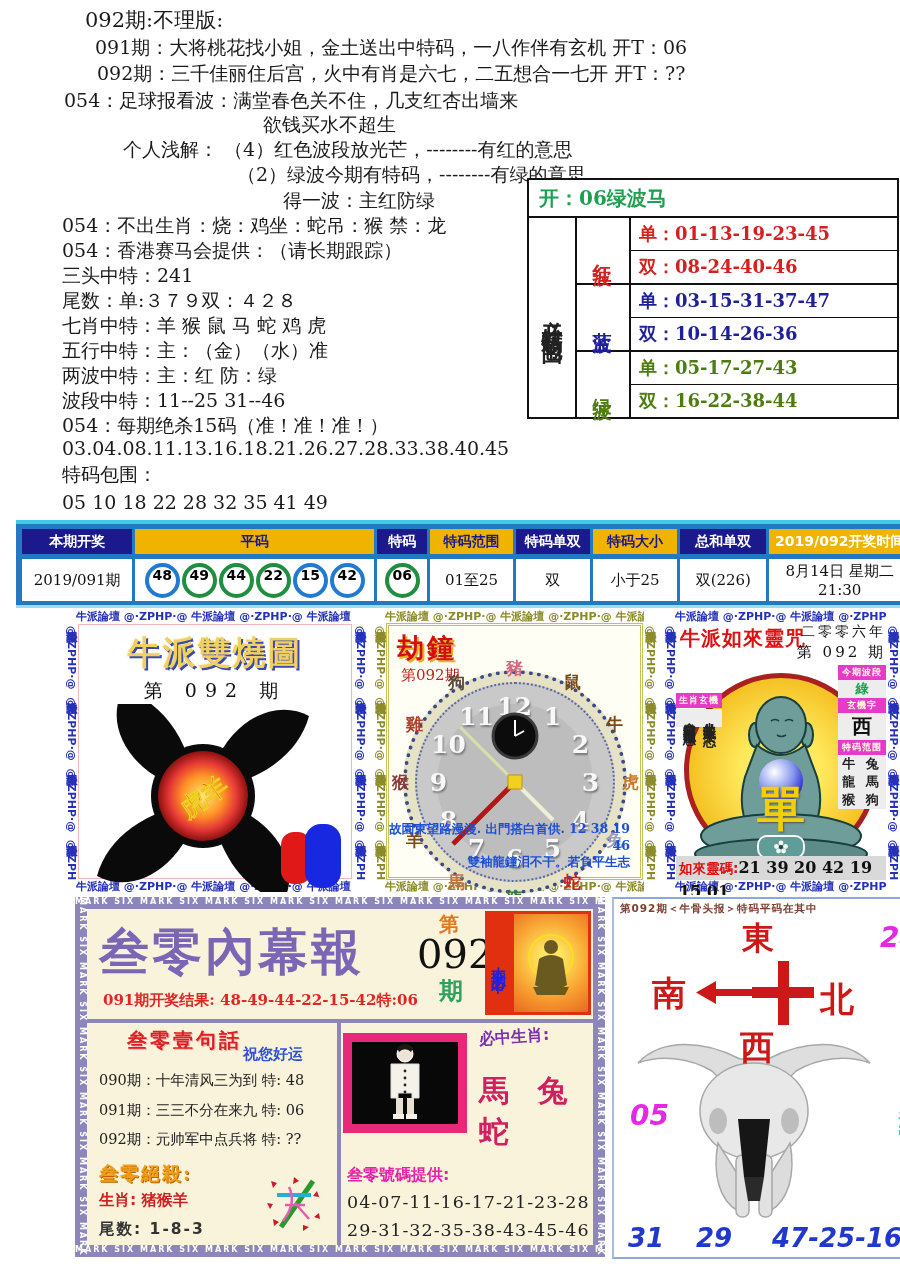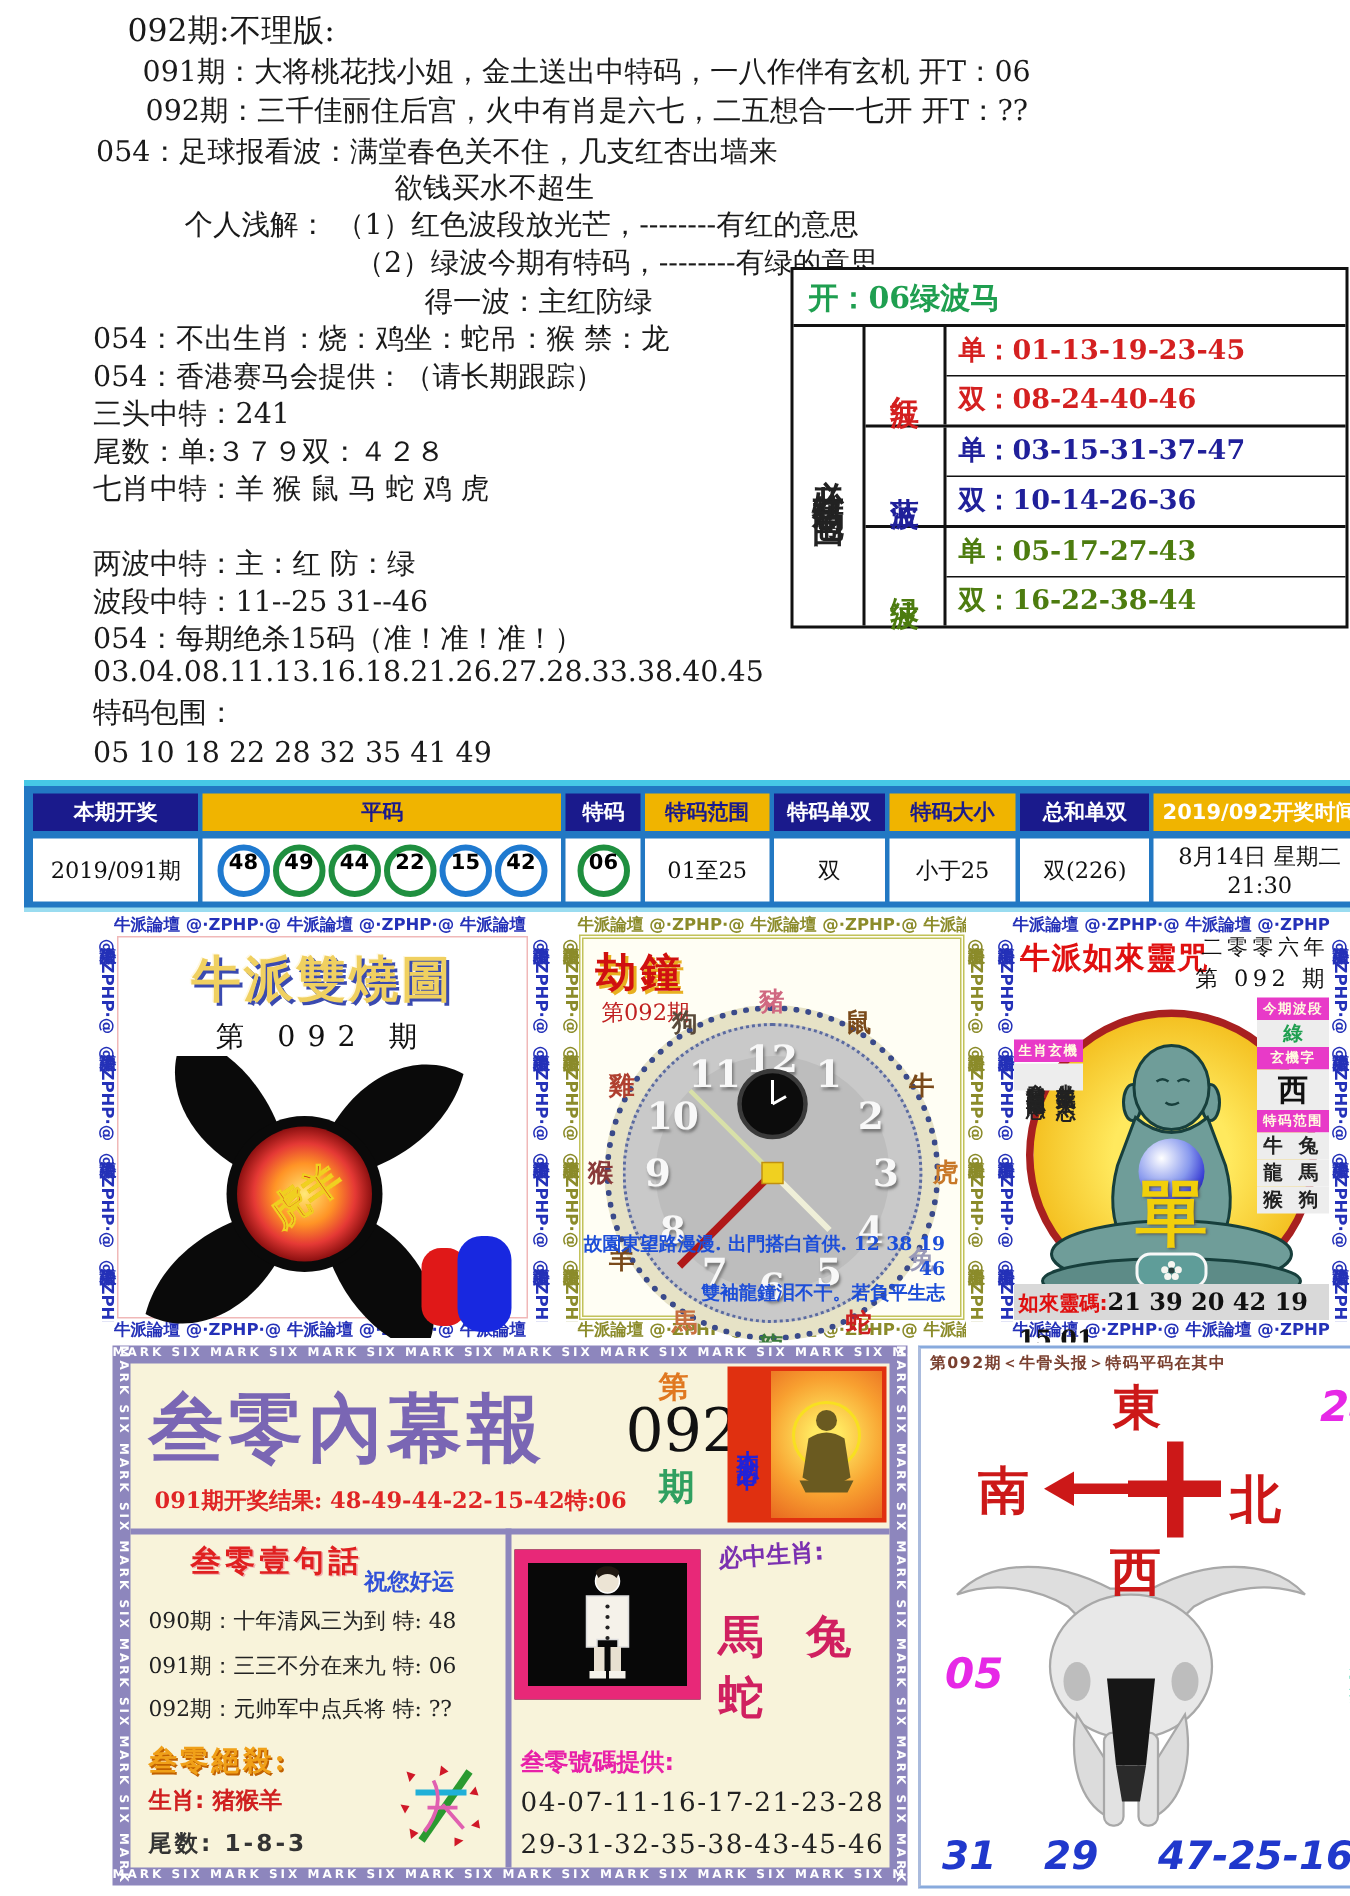--- a/index.html
+++ b/index.html
@@ -192,28 +192,29 @@
 </head>
 <body>
 
 <div id="page">
 
   <div class="tl" id="t1">092期:不理版:</div>
   <div class="tl" id="t2">091期：大将桃花找小姐，金土送出中特码，一八作伴有玄机 开T：06</div>
   <div class="tl" id="t3">092期：三千佳丽住后宫，火中有肖是六七，二五想合一七开 开T：??</div>
   <div class="tl" id="t4">054：足球报看波：满堂春色关不住，几支红杏出墙来</div>
   <div class="tl" id="t5">欲钱买水不超生</div>
-  <div class="tl" id="t6">个人浅解：  （1）红色波段放光芒，--------有红的意思</div>
+  <div class="tl" id="t6">个人浅解：  （4）红色波段放光芒，--------有红的意思</div>
   <div class="tl" id="t7">（2）绿波今期有特码，--------有绿的意思</div>
   <div class="tl" id="t8">得一波：主红防绿</div>
   <div class="tl" id="t9">054：不出生肖：烧：鸡坐：蛇吊：猴 禁：龙</div>
   <div class="tl" id="t10">054：香港赛马会提供：（请长期跟踪）</div>
   <div class="tl" id="t11">三头中特：241</div>
   <div class="tl" id="t12">尾数：单:３７９双：４２８</div>
   <div class="tl" id="t13">七肖中特：羊 猴 鼠 马 蛇 鸡 虎</div>
+  <div class="tl" id="t14">五行中特：主：（金）（水）准</div>
   <div class="tl" id="t15">两波中特：主：红 防：绿</div>
   <div class="tl" id="t16">波段中特：11--25 31--46</div>
   <div class="tl" id="t17">054：每期绝杀15码（准！准！准！）</div>
   <div class="tl" id="t18">03.04.08.11.13.16.18.21.26.27.28.33.38.40.45</div>
   <div class="tl" id="t19">特码包围：</div>
   <div class="tl" id="t20">05 10 18 22 28 32 35 41 49</div>
 
   <div id="wave">
     <div class="wave-open">开：06绿波马</div>
     <div class="wave-body">

